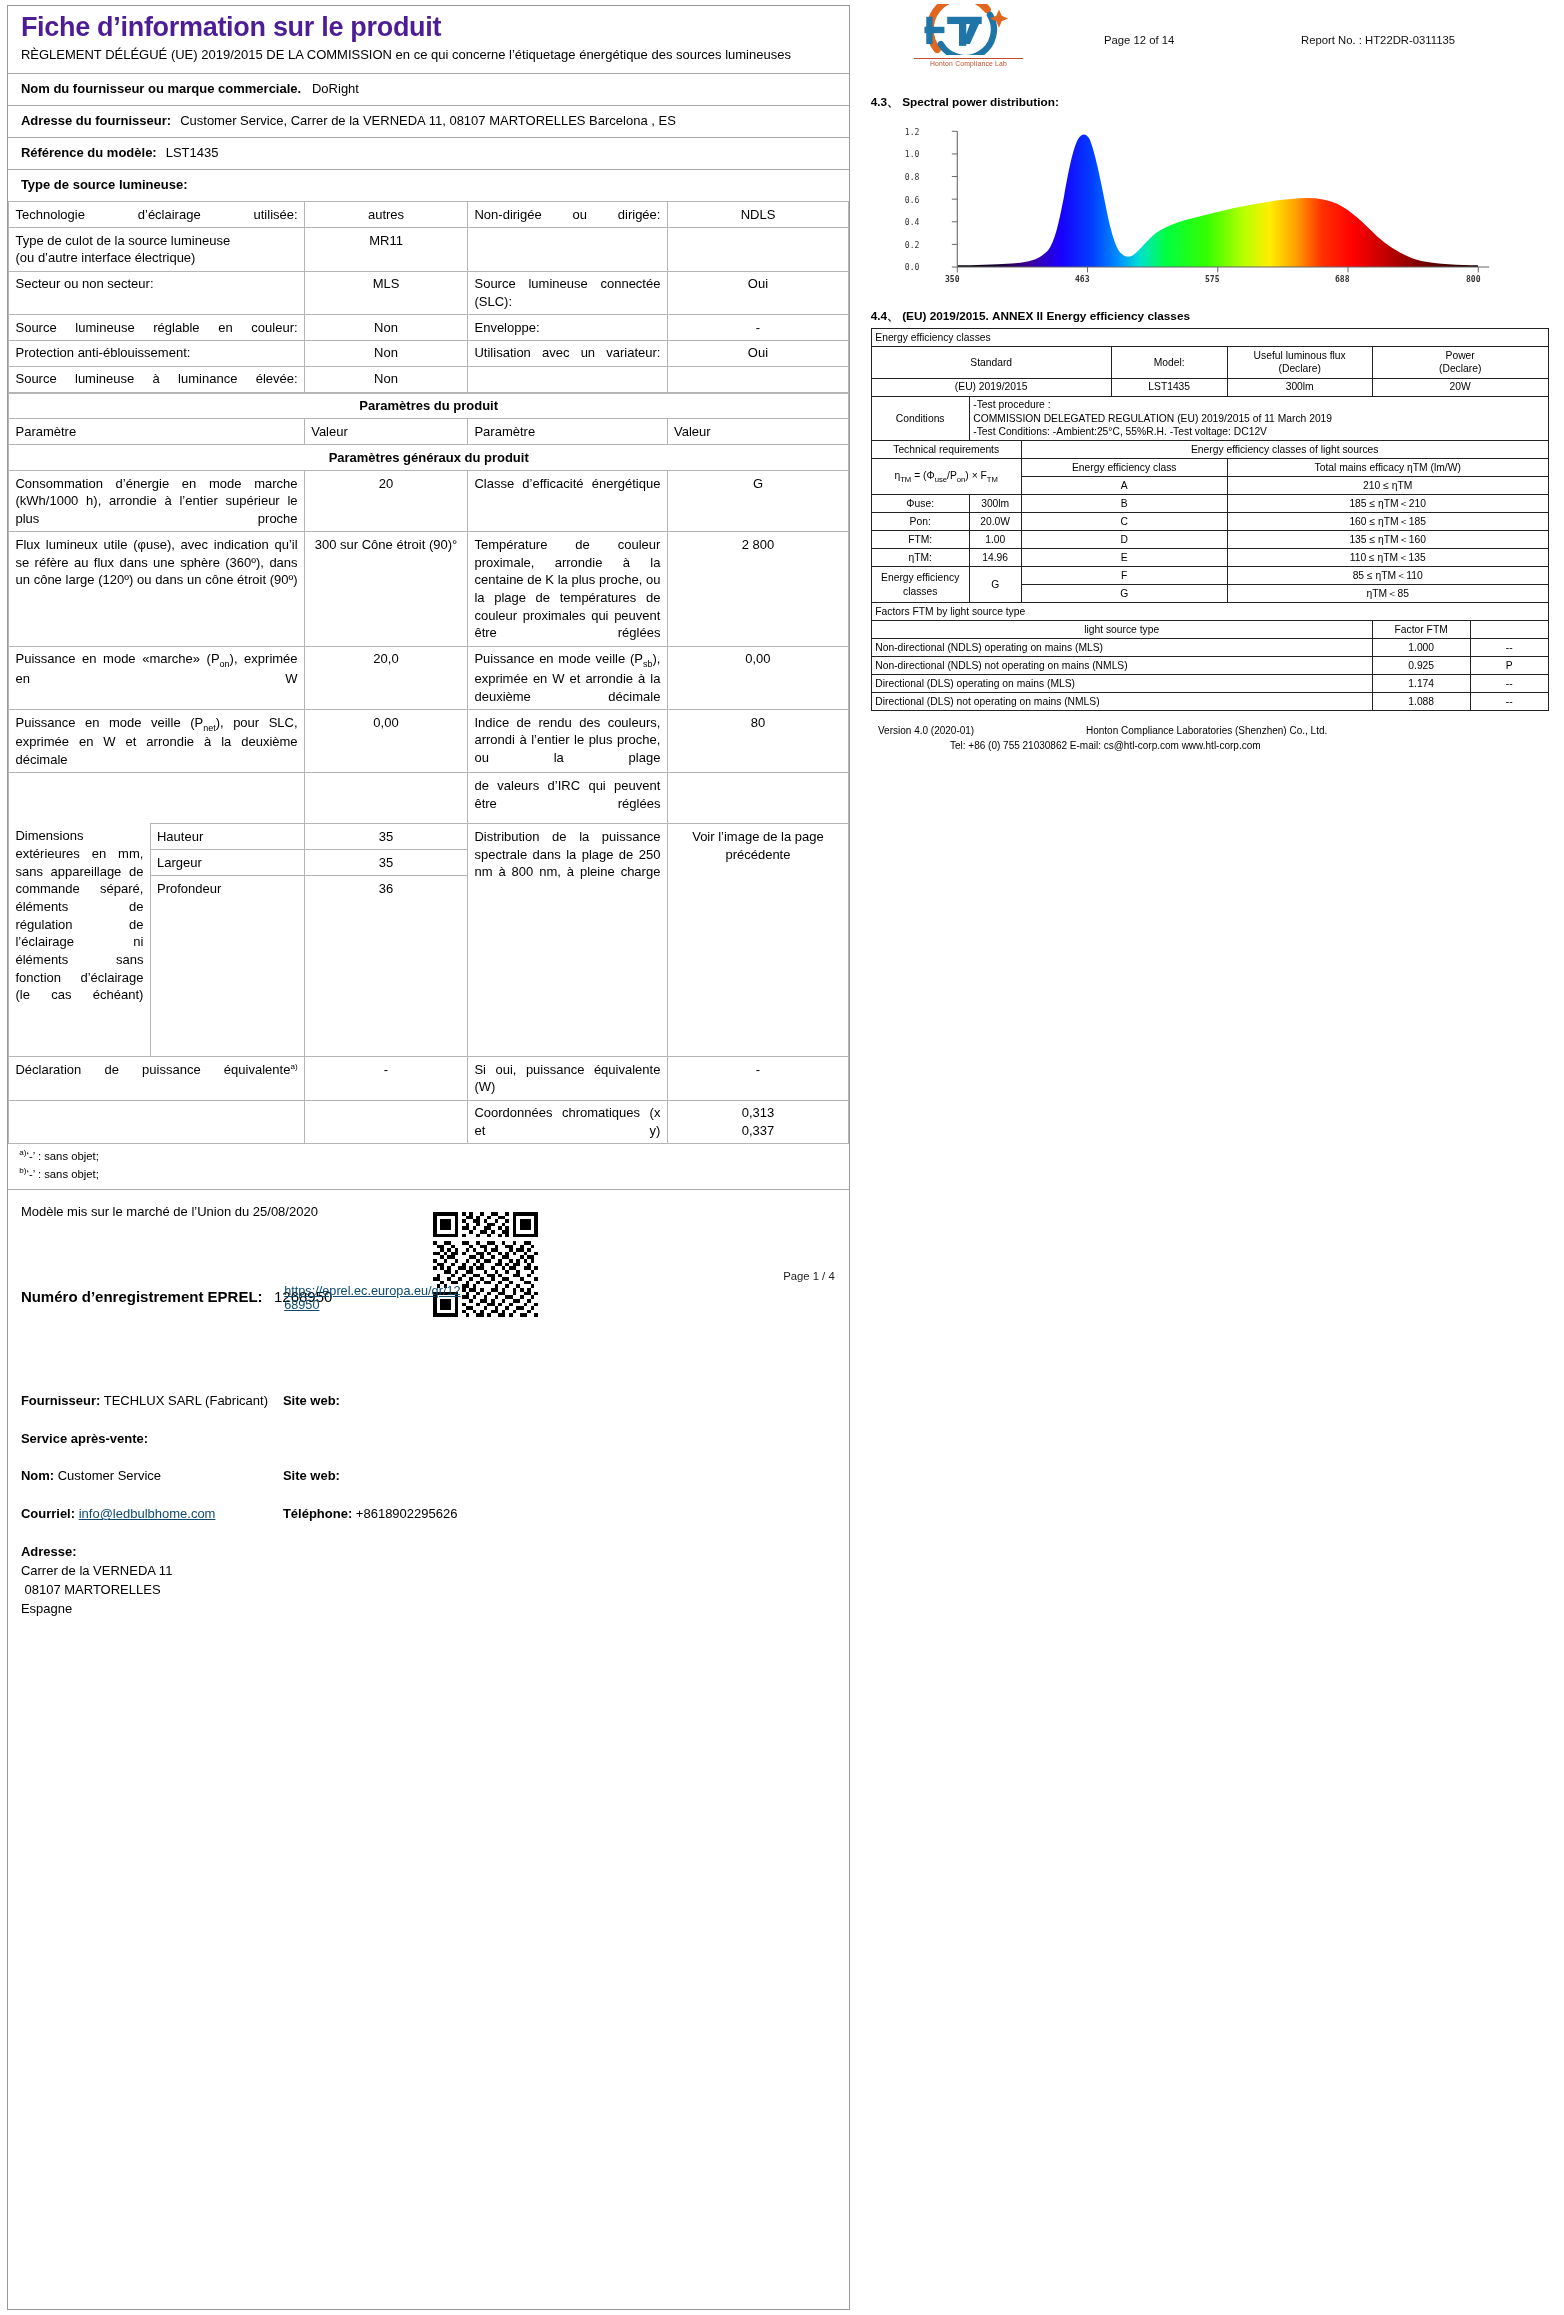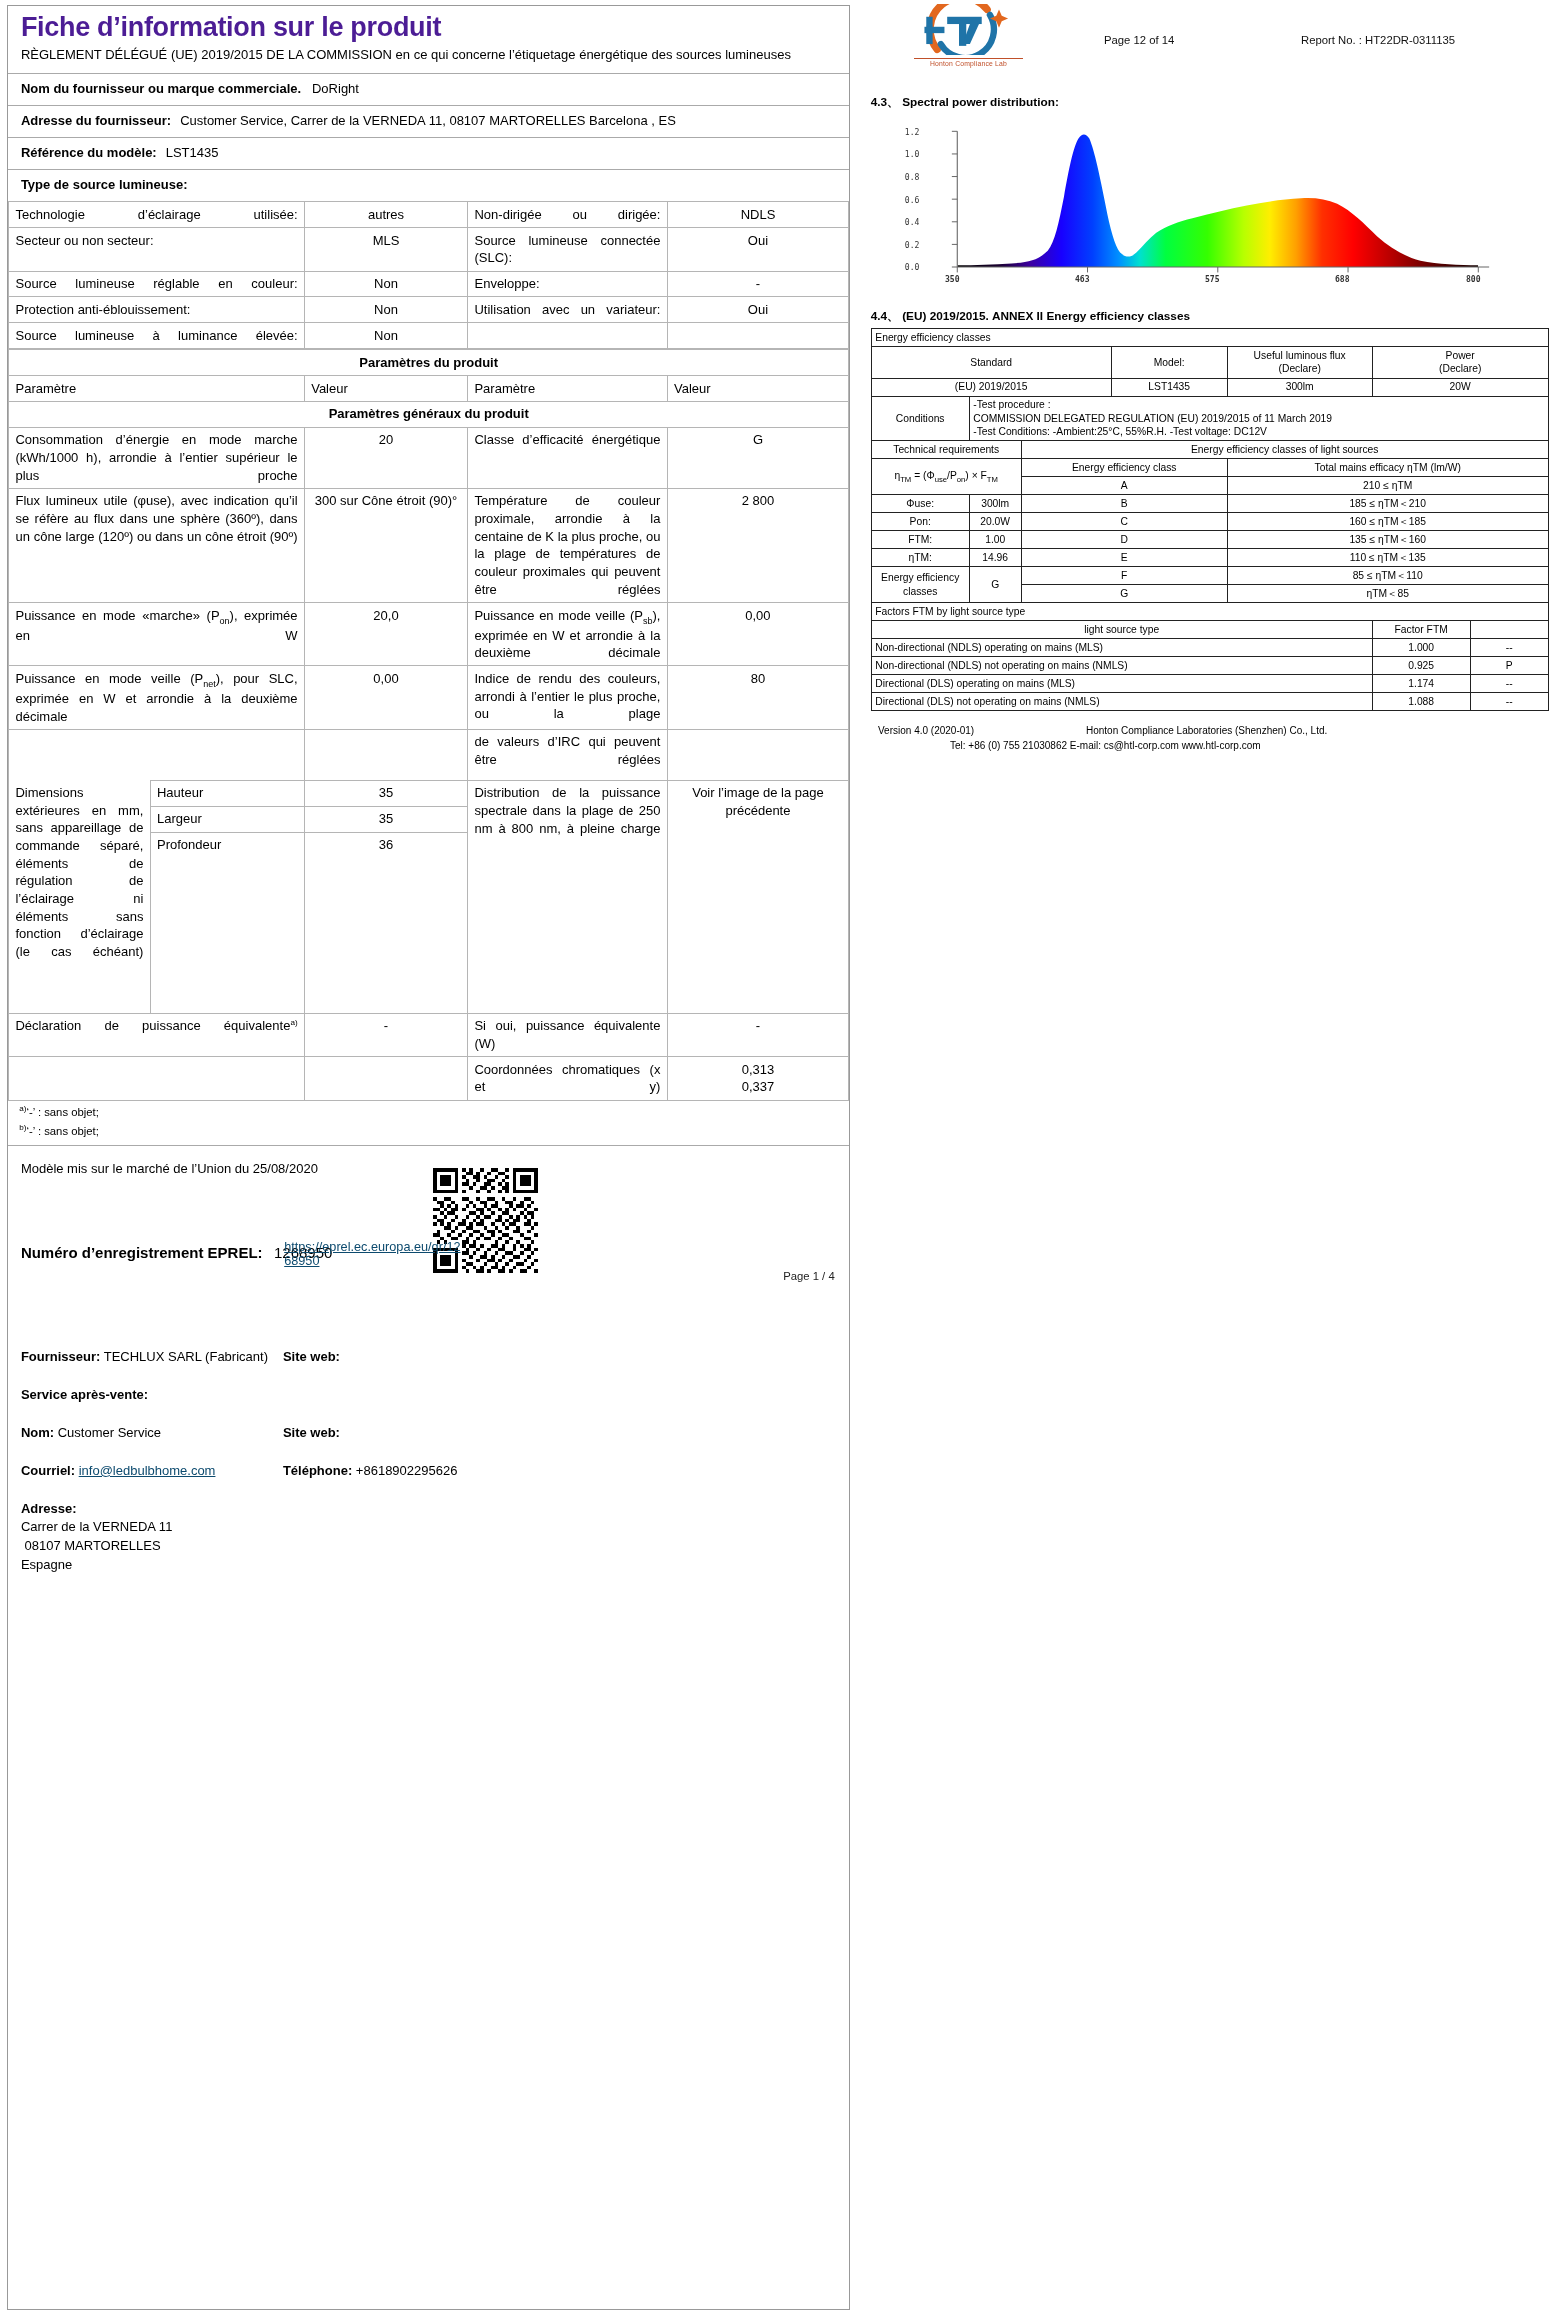--- a/index.html
+++ b/index.html
@@ -118,20 +118,27 @@
         <col style="width:90px">
         <col style="width:110px">
         <col style="width:100px">
       </colgroup>
     <tbody>
         <tr>
       <td class="just">Technologie d’éclairage utilisée:</td>
       <td class="ctr">autres</td>
       <td class="just">Non-dirigée ou dirigée:</td>
       <td class="ctr">NDLS</td>
+    </tr>
+    <tr>
+      <td class="just-last" style="white-space:pre-line">Type de culot de la source lumineuse
+(ou d’autre interface électrique)</td>
+      <td class="ctr">MR11</td>
+      <td></td>
+      <td></td>
     </tr>
     <tr>
       <td>Secteur ou non secteur:</td>
       <td class="ctr">MLS</td>
       <td class="just">Source lumineuse connectée (SLC):</td>
       <td class="ctr">Oui</td>
     </tr>
     <tr>
       <td class="just">Source lumineuse réglable en couleur:</td>
       <td class="ctr">Non</td>

